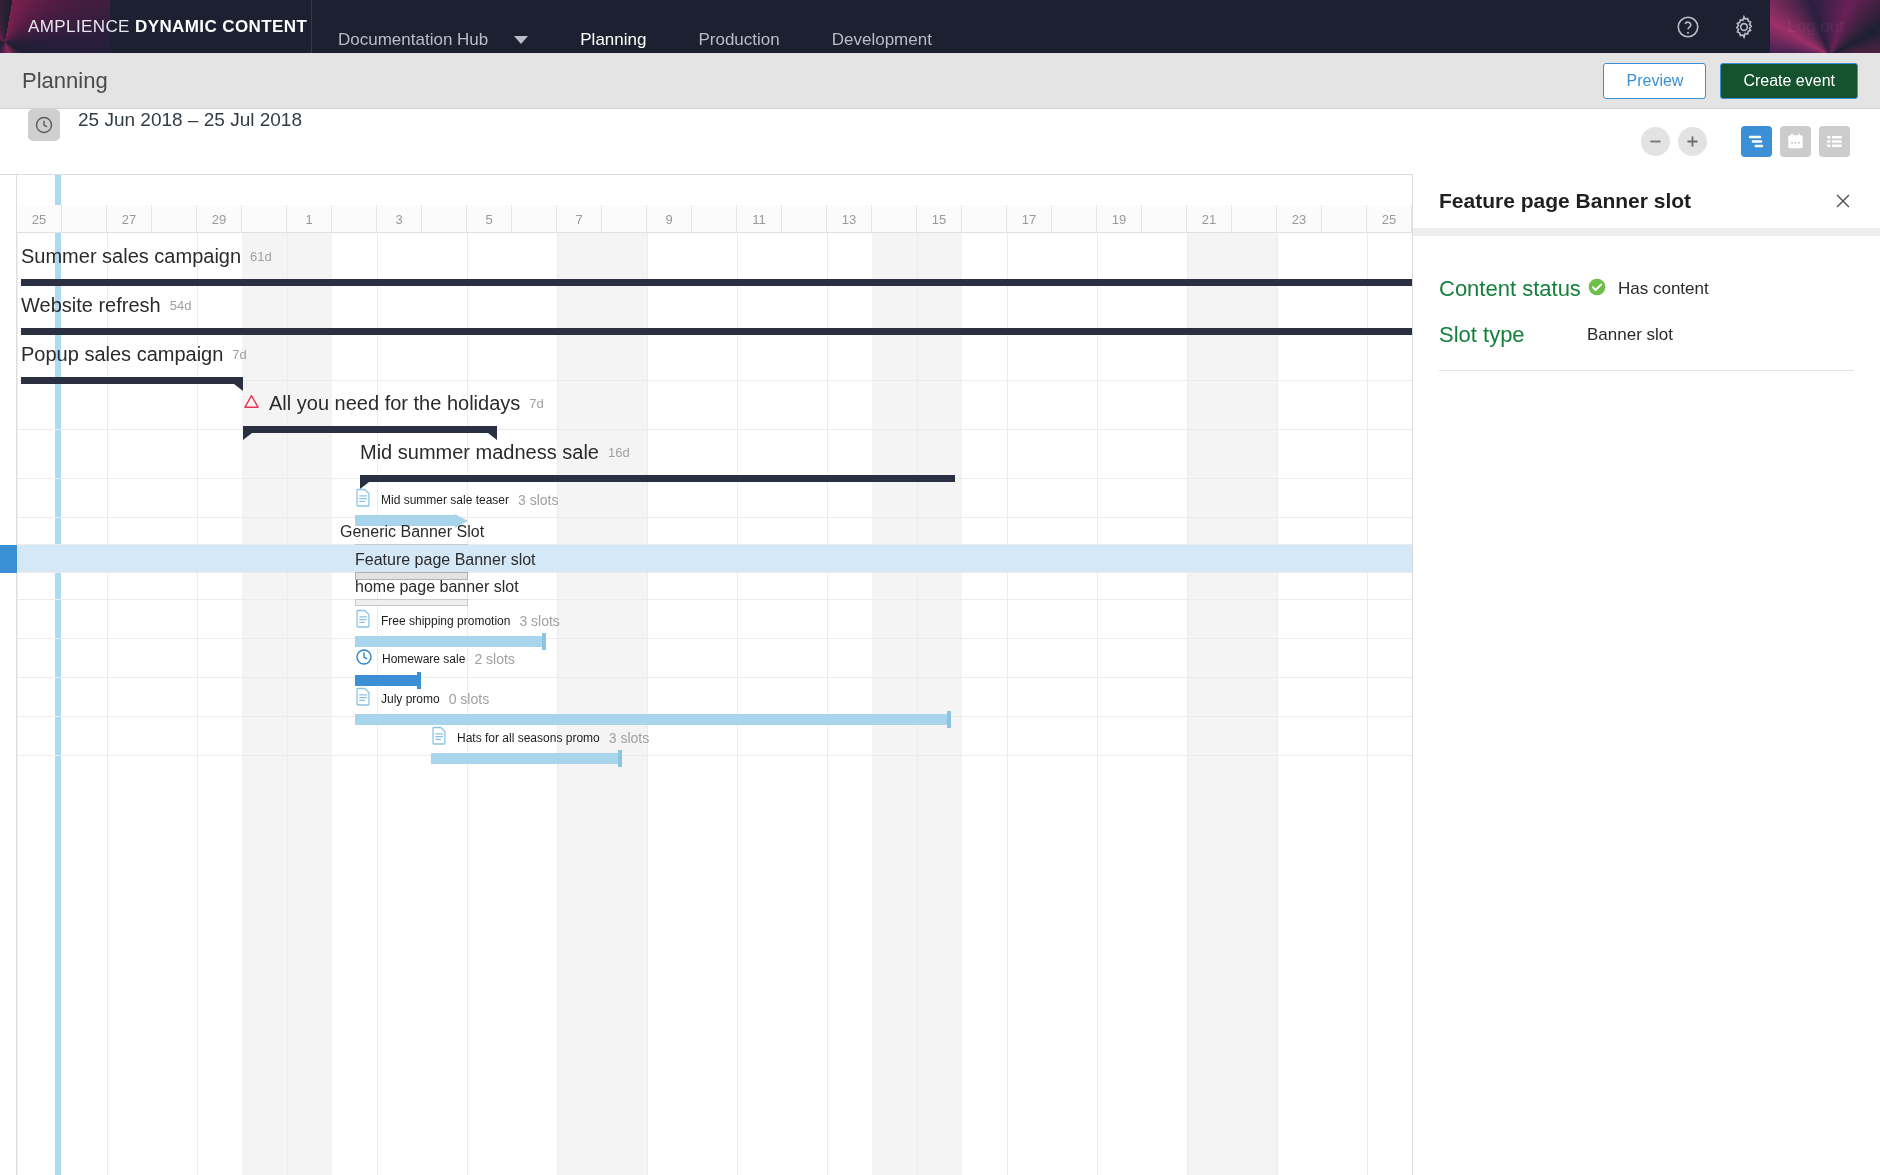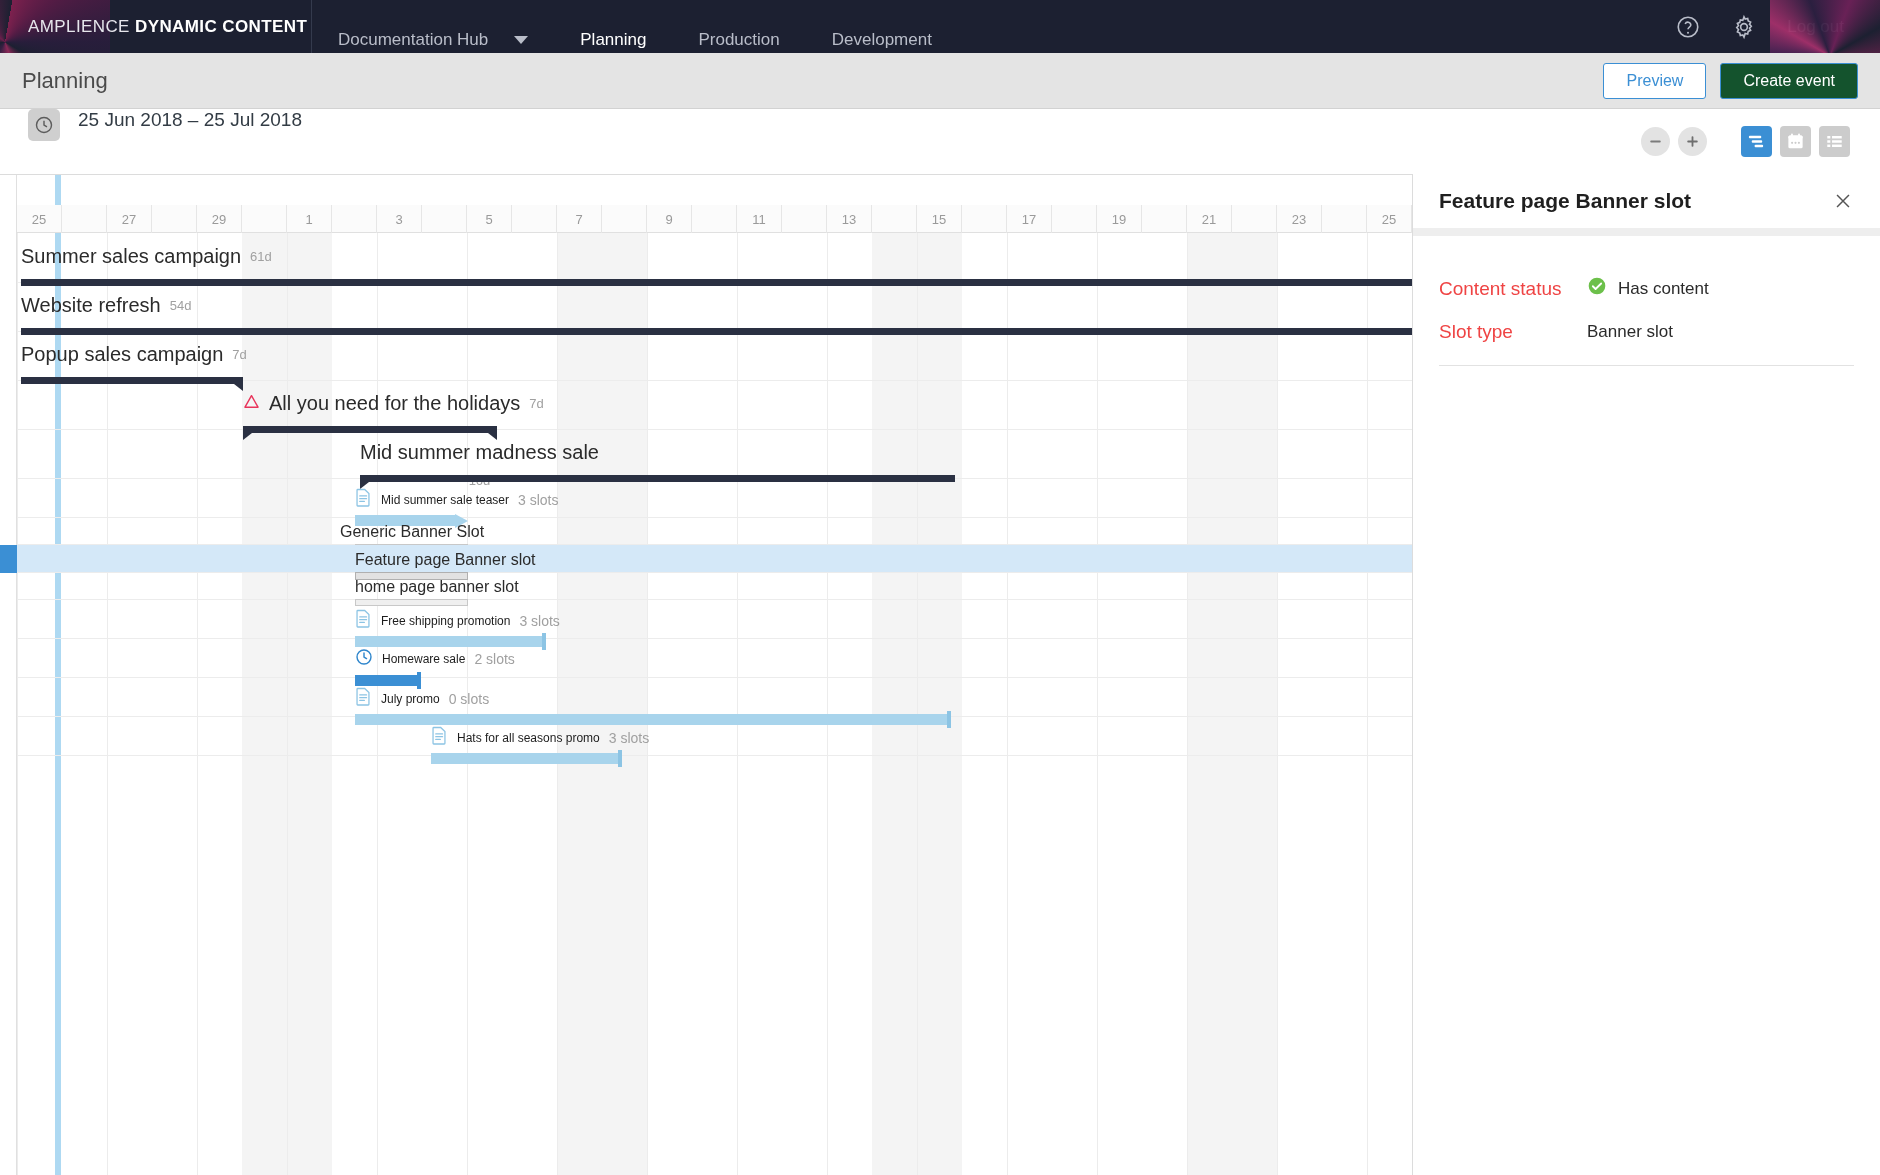--- a/index.html
+++ b/index.html
@@ -238,21 +238,21 @@
     padding:0 24px 0 26px;
     border-bottom: 8px solid #eeeeee;
   }
   .panel-title { font-size:21px; font-weight:700; color:#1f1f1f; white-space:nowrap; }
   .panel-close {
     margin-left:auto; width:26px; height:26px; color:#555;
     cursor:pointer; display:flex; align-items:center; justify-content:center;
   }
   .panel-body { padding: 40px 26px 0 26px; }
   .prop-row { display:flex; align-items:center; margin-bottom:20px; }
-  .prop-label { width:148px; font-size:19px; color:#ef4444; }
+  .prop-label { width:148px; font-size:22px; color:#15803d; }
   .prop-value { display:flex; align-items:center; gap:11px; font-size:17px; color:#2b2b2b; }
   .panel-divider { margin: 22px 0 0 0; height:1px; background:#e2e2e2; }
 </style>
 </head>
 <body>
 
 <div class="topnav">
   <div class="logo-wrap">
     <div class="logo-deco"></div>
     <div class="logo-text">
@@ -447,21 +447,21 @@
             <path d="M12 3.8L21.2 20H2.8z"></path>
           </svg></span>
         <span class="row-name-lg">All you need for the holidays</span>
         <span class="row-meta">7d</span>
       </div>
       <div class="bar bar-dark" style="left: 226px; top: 193px; width: 254px;">
         <span class="bar-cap-l" style="left: 0px;"></span>
         <span class="bar-cap-r" style="right: 0px;"></span>
       </div>
       <div class="row" style="top: 197px; height: 49px;"></div>
-      <div class="row-label" style="left: 343px; top: 208px; flex-direction: column;">
+      <div class="row-label" style="left: 343px; top: 208px;">
         <span class="row-name-lg">Mid summer madness sale</span>
         <span class="row-meta">16d</span>
       </div>
       <div class="bar bar-dark" style="left: 343px; top: 242px; width: 595px;">
         <span class="bar-cap-l" style="left: 0px;"></span>
       </div>
       <div class="row" style="top: 246px; height: 39px;"></div>
       <div class="row-label" style="left: 338px; top: 255px;">
         <span class="ico"><svg width="17" height="19" viewBox="0 0 20 22" fill="none" stroke="#8cc4e4" stroke-width="1.5">
             <path d="M3.2 1.6h8.2l5 4.7v13.9a.8.8 0 0 1-.8.8H3.2a.8.8 0 0 1-.8-.8V2.4a.8.8 0 0 1 .8-.8z"></path>

